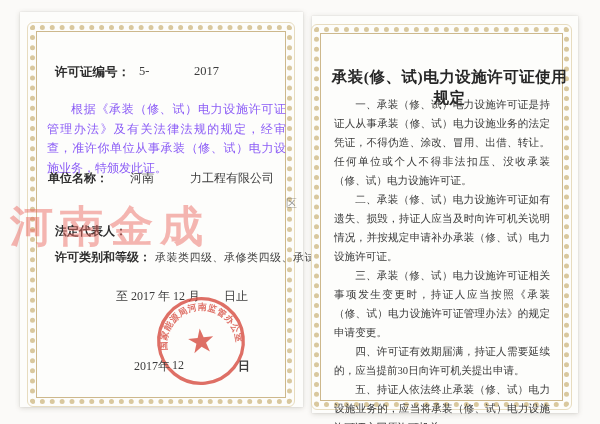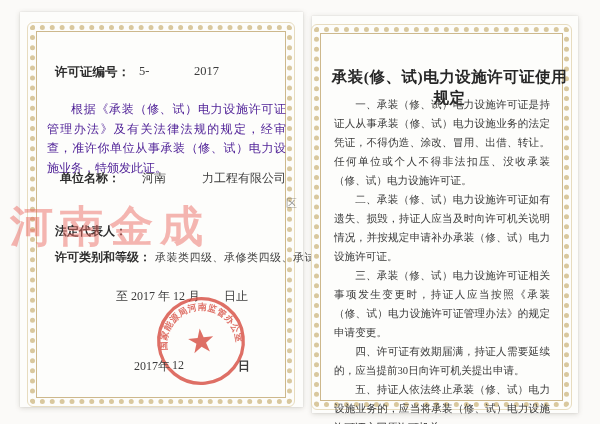--- a/index.html
+++ b/index.html
@@ -36,23 +36,23 @@
   .line{position:absolute;white-space:nowrap;}
   .lbl{font-weight:600;color:#2e2e2e;}
 
   
   #license-row{top:52px;left:35px;font-size:12.5px;}
   #license-row .num{position:absolute;left:84px;font-size:12.5px;}
   #license-row .yr{position:absolute;left:139px;font-size:12.5px;}
   #intro-par{
     position:absolute;top:88px;left:27px;width:239px;
     font-size:12px;line-height:19.5px;text-indent:2em;
-    text-align:justify;color:#4c1d95;
+    text-align:justify;color:#8b5cf6;
   }
-  #unit-row{top:158px;left:40px;font-size:12px;}
+  #unit-row{top:158px;left:28px;font-size:12px;}
   #unit-row .val{margin-left:22px;}
   #addr-row{top:184px;left:35px;font-size:12px;}
   #addr-row .val{margin-left:22px;}
   #addr-edge{top:184px;left:266px;font-size:11px;opacity:.5;}
   #legal-row{top:211px;left:35px;font-size:12px;}
   #cat-row{top:237px;left:35px;font-size:12px;}
   #cat-row .val{font-size:11px;margin-left:4px;letter-spacing:.5px;}
   #valid-row1{top:257px;left:35px;font-size:12px;}
   #valid-row1 .val{margin-left:8px;}
   #valid-row2{top:276px;left:96px;font-size:12px;}

